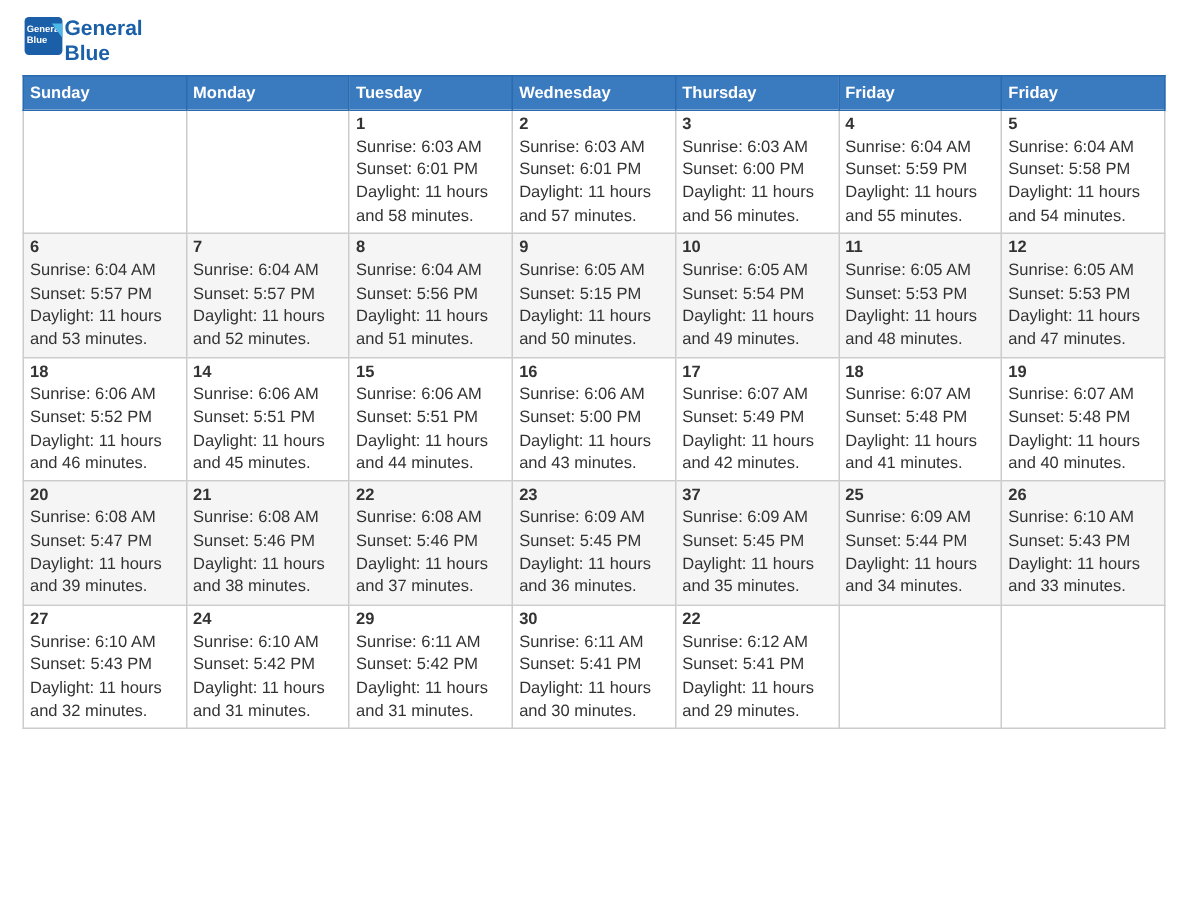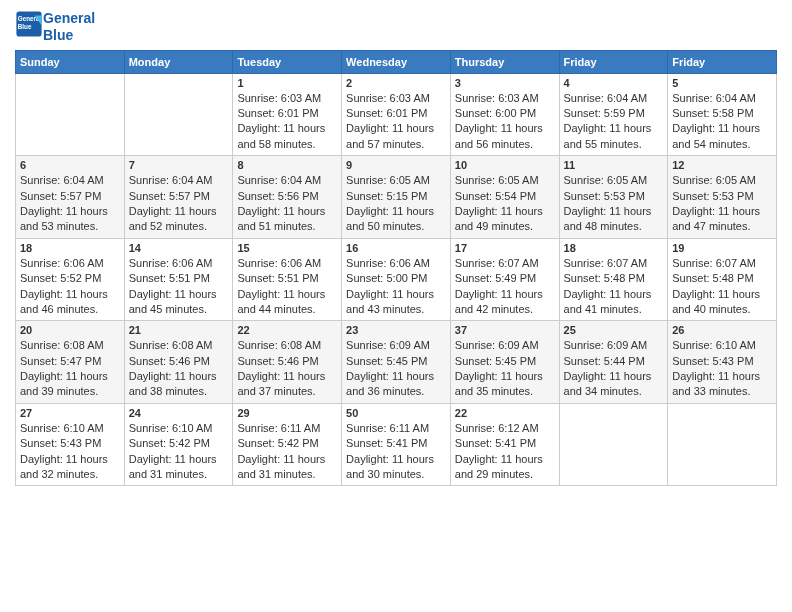--- a/index.html
+++ b/index.html
@@ -305,21 +305,21 @@
 Sunset: 5:42 PM
 Daylight: 11 hours and 31 minutes.</div>
           </td>
           <td>
             <span class="day-number">29</span>
             <div class="day-info">Sunrise: 6:11 AM
 Sunset: 5:42 PM
 Daylight: 11 hours and 31 minutes.</div>
           </td>
           <td>
-            <span class="day-number">50</span>
+            <span class="day-number">30</span>
             <div class="day-info">Sunrise: 6:11 AM
 Sunset: 5:41 PM
 Daylight: 11 hours and 30 minutes.</div>
           </td>
           <td>
             <span class="day-number">22</span>
             <div class="day-info">Sunrise: 6:12 AM
 Sunset: 5:41 PM
 Daylight: 11 hours and 29 minutes.</div>
           </td>

